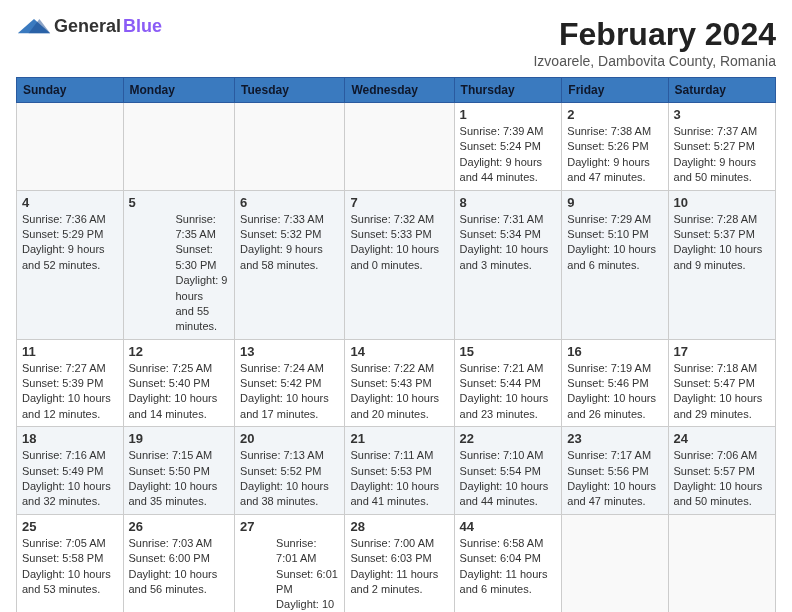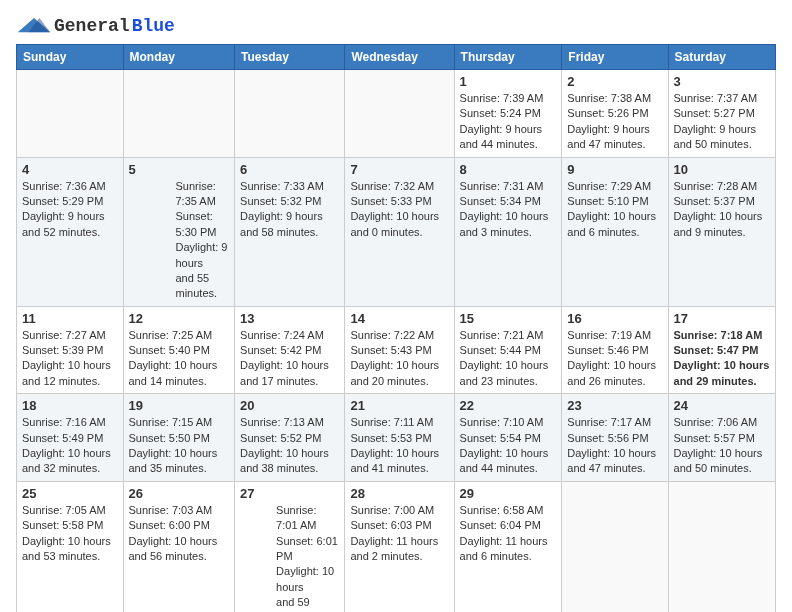--- a/index.html
+++ b/index.html
@@ -22,42 +22,41 @@
       align-items: flex-start;
     }
     .logo-icon {
       width: 36px;
       height: 20px;
     }
     .logo-row {
       display: flex;
       align-items: flex-end;
       gap: 2px;
-      font-family: Liberation Mono, monospace;
     }
     .title-area {
       text-align: right;
     }
     .month-title {
       font-size: 32px;
       font-weight: bold;
       color: #222;
     }
     .location-title {
       font-size: 14px;
       color: #555;
     }
     .calendar-table {
       width: 100%;
       border-collapse: collapse;
       font-size: 11px;
     }
     .calendar-table th {
       background-color: #3a7abf;
-      color: #ffffff;
+      color: #0f172a;
       text-align: left;
       padding: 5px 6px;
       font-size: 12px;
       border: 1px solid #2a5a9f;
     }
     .calendar-table td {
       border: 1px solid #ccc;
       vertical-align: top;
       padding: 4px 5px;
       width: 113px;
@@ -90,24 +89,26 @@
 <body>
 
 <div class="header-area">
   <div class="logo">
     <div class="logo-row">
       <svg class="logo-icon" viewBox="0 0 40 22" xmlns="http://www.w3.org/2000/svg">
         <polygon points="20,2 38,18 2,18" fill="#3a7abf"></polygon>
         <polygon points="26,2 38,18 14,18" fill="#1a4a8f" opacity="0.5"></polygon>
       </svg>
       <span style="font-size:18px;font-weight:bold;color:#333;">General</span>
-      <span style="font-size:18px;font-weight:bold;color:#1d4ed8;">Blue</span>
+      <span style="font-size:18px;font-weight:bold;color:#8b5cf6;">Blue</span>
     </div>
   </div>
   <div class="title-area">
+    <div class="month-title">February 2024</div>
+    <div class="location-title">Izvoarele, Dambovita County, Romania</div>
   </div>
 </div>
 
 <table class="calendar-table">
   <thead>
     <tr>
     <th>Sunday</th>
         <th>Monday</th>
         <th>Tuesday</th>
         <th>Wednesday</th>
@@ -233,21 +234,21 @@
         </td>
         <td>
           <span class="day-number">16</span>
           <div class="cell-content" style="white-space: pre-line;">Sunrise: 7:19 AM
 Sunset: 5:46 PM
 Daylight: 10 hours
 and 26 minutes.</div>
         </td>
         <td>
           <span class="day-number">17</span>
-          <div class="cell-content" style="white-space: pre-line; font-weight: bold;">Sunrise: 7:18 AM
+          <div class="cell-content" style="white-space: pre-line;">Sunrise: 7:18 AM
 Sunset: 5:47 PM
 Daylight: 10 hours
 and 29 minutes.</div>
         </td>
       </tr>
       <tr class="row-shade">
         <td>
           <span class="day-number">18</span>
           <div class="cell-content" style="white-space: pre-line;">Sunrise: 7:16 AM
 Sunset: 5:49 PM
@@ -320,21 +321,21 @@
 and 59 minutes.</div>
         </td>
         <td>
           <span class="day-number">28</span>
           <div class="cell-content" style="white-space: pre-line;">Sunrise: 7:00 AM
 Sunset: 6:03 PM
 Daylight: 11 hours
 and 2 minutes.</div>
         </td>
         <td>
-          <span class="day-number">29</span>
+          <span class="day-number">44</span>
           <div class="cell-content" style="white-space: pre-line;">Sunrise: 6:58 AM
 Sunset: 6:04 PM
 Daylight: 11 hours
 and 6 minutes.</div>
         </td>
         <td class="empty"></td>
         <td class="empty"></td>
       </tr>
     </tbody>
 </table>

